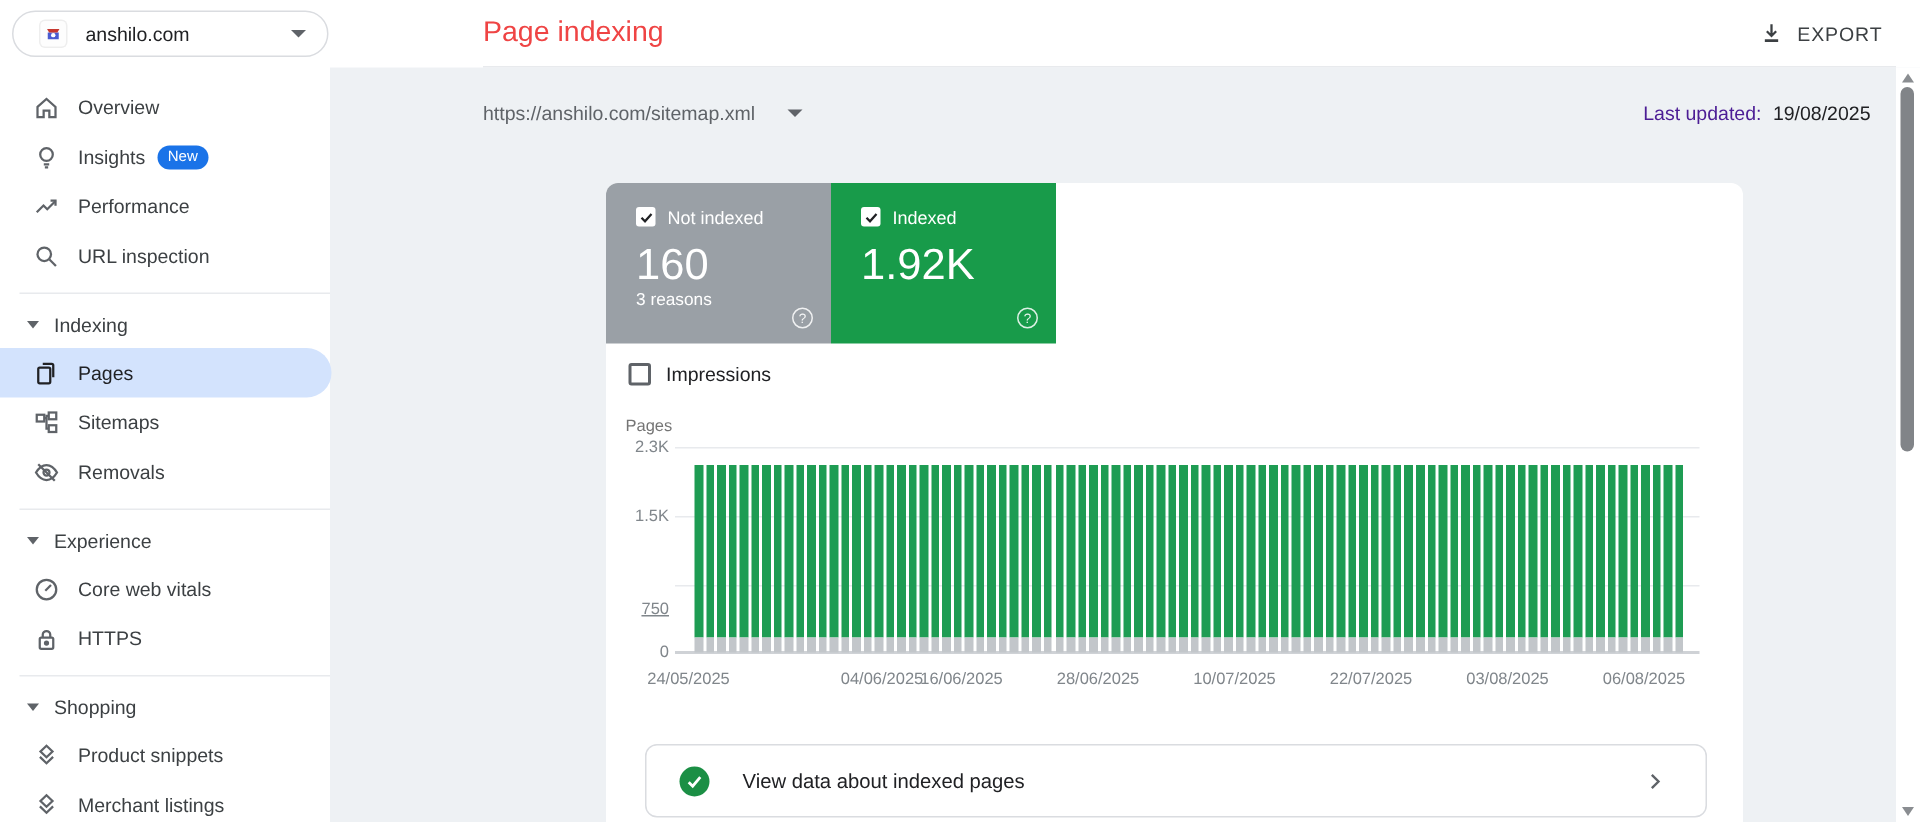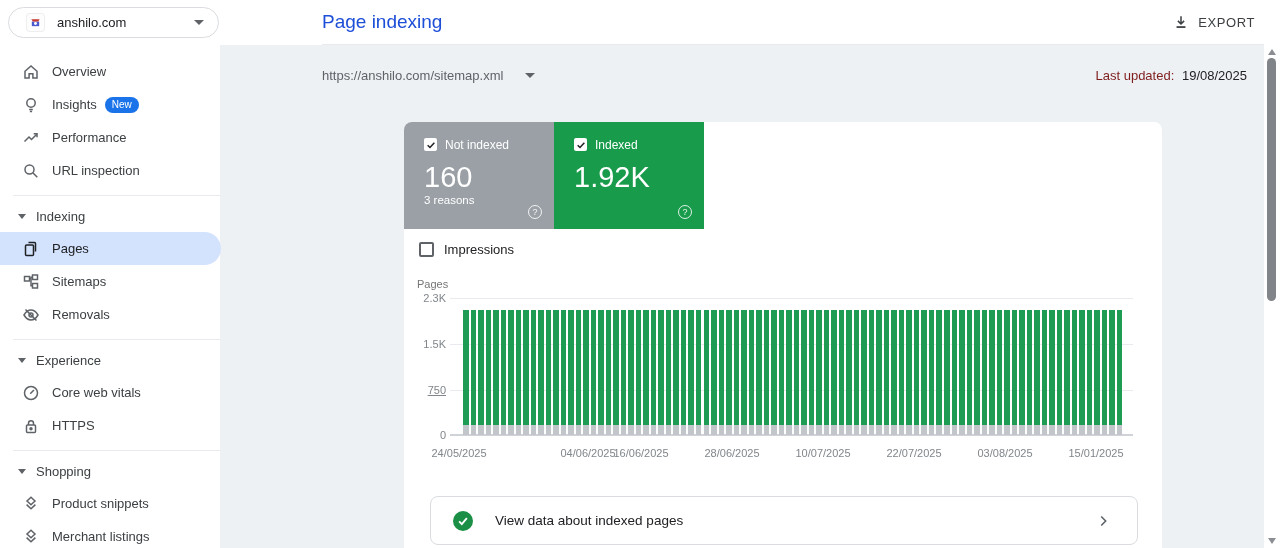--- a/index.html
+++ b/index.html
@@ -20,28 +20,28 @@
   .badge-new { background:#1a73e8; color:#fff; font-size:10px; font-weight:500; border-radius:9px; padding:2px 7px 3px; margin-left:8px; }
   .side-divider { height:1px; background:#e8eaed; margin:8px 0 7px 13px; }
   .section-head { height:26px; display:flex; align-items:center; padding-left:18px; font-size:13px; color:#3c4043; cursor:pointer; }
   .section-head .tri { width:0; height:0; border-left:4px solid transparent; border-right:4px solid transparent; border-top:5px solid #5f6368; margin-right:10px; }
   .section-items { margin-top:3px; }
 
   
   #main { position:absolute; left:220px; top:0; right:0; bottom:0; background:#eef1f4; }
   #topbar { position:absolute; top:0; left:0; right:0; height:45px; background:#fff; z-index:2; }
   #topbar::after { content:""; position:absolute; left:102px; right:16px; bottom:0; height:1px; background:#e8eaed; }
-  .page-title { position:absolute; left:102px; top:0; line-height:44px; font-size:19px; color:#1d4ed8; }
+  .page-title { position:absolute; left:102px; top:0; line-height:44px; font-size:19px; color:#ef4444; }
   .export-btn { position:absolute; right:25px; top:0; height:44px; display:flex; align-items:center; gap:9px; cursor:pointer; color:#3c4043; }
   .export-label { font-size:13px; font-weight:500; letter-spacing:0.6px; }
 
   .filter-row { position:absolute; left:102px; top:61px; height:28px; display:flex; align-items:center; gap:22px; cursor:pointer;text-align:right; }
   .sitemap-url { font-size:13px; color:#5f6368; }
   .last-updated { position:absolute; right:33px; top:68px; font-size:13px; }
-  .lu-label { color:#7f1d1d; }
+  .lu-label { color:#4c1d95; }
   .lu-value { color:#202124; margin-left:4px; }
 
   
   #panel { position:absolute; left:184px; top:122px; width:758px; height:440px; background:#fff; border-radius:8px; }
   .cards { position:absolute; left:0; top:0; display:flex; }
   .card { width:150px; height:107px; position:relative; color:#fff; cursor:pointer; }
   .card.gray { border-top-left-radius:8px; }
   .card-check { position:absolute; left:20px; top:16px; width:13px; height:13px; background:#fff; border-radius:2px; display:flex; align-items:center; justify-content:center; }
   .card-label { position:absolute; left:41px; top:16px; font-size:12px; line-height:14px; }
   .card-value { position:absolute; left:20px; top:39px; font-size:29px; font-weight:400; }
@@ -273,21 +273,21 @@
 
     <div class="impressions">
       <span class="imp-box"></span>
       <span class="imp-label">Impressions</span>
     </div>
 
     <div>
       <span class="ylabel">Pages</span>
       <span class="ytick" style="top:170px;">2.3K</span>
       <span class="ytick" style="top:216px;">1.5K</span>
-      <span class="ytick" style="top:262px;text-decoration:underline;">750</span>
+      <span class="ytick" style="top:278px;text-decoration:underline;">750</span>
       <span class="ytick" style="top:307px;">0</span>
       <div class="gridline" style="top:176px;"></div>
       <div class="gridline" style="top:222px;"></div>
       <div class="gridline" style="top:268px;"></div>
       <div class="baseline"></div>
       <div id="bars">
           <div class="bar">
             <div style="height: 115px; background: rgb(30, 156, 83);"></div>
             <div style="height: 10px; background: rgb(194, 198, 202);"></div>
           </div>
@@ -640,21 +640,21 @@
             <div style="height: 10px; background: rgb(194, 198, 202);"></div>
           </div>
         </div>
       <span class="xtick" style="left:55px;">24/05/2025</span>
       <span class="xtick" style="left:146px;margin-left:38px;">04/06/2025</span>
       <span class="xtick" style="left:237px;">16/06/2025</span>
       <span class="xtick" style="left:328px;">28/06/2025</span>
       <span class="xtick" style="left:419px;">10/07/2025</span>
       <span class="xtick" style="left:510px;">22/07/2025</span>
       <span class="xtick" style="left:601px;">03/08/2025</span>
-      <span class="xtick" style="left:692px;">15/01/2025</span>
+      <span class="xtick" style="left:692px;">06/08/2025</span>
     </div>
 
     <div class="footer-link">
       <span class="check-circle" id="footer-check" style="background: rgb(27, 143, 69);">
         <svg width="12" height="12" viewBox="0 0 14 14" fill="none" stroke="#fff" stroke-width="2.2">
             <path d="M2.5 7.5 5.6 10.6 11.5 3.6"></path>
           </svg>
       </span>
       <span class="footer-label">View data about indexed pages</span>
       <span class="footer-chevron">

